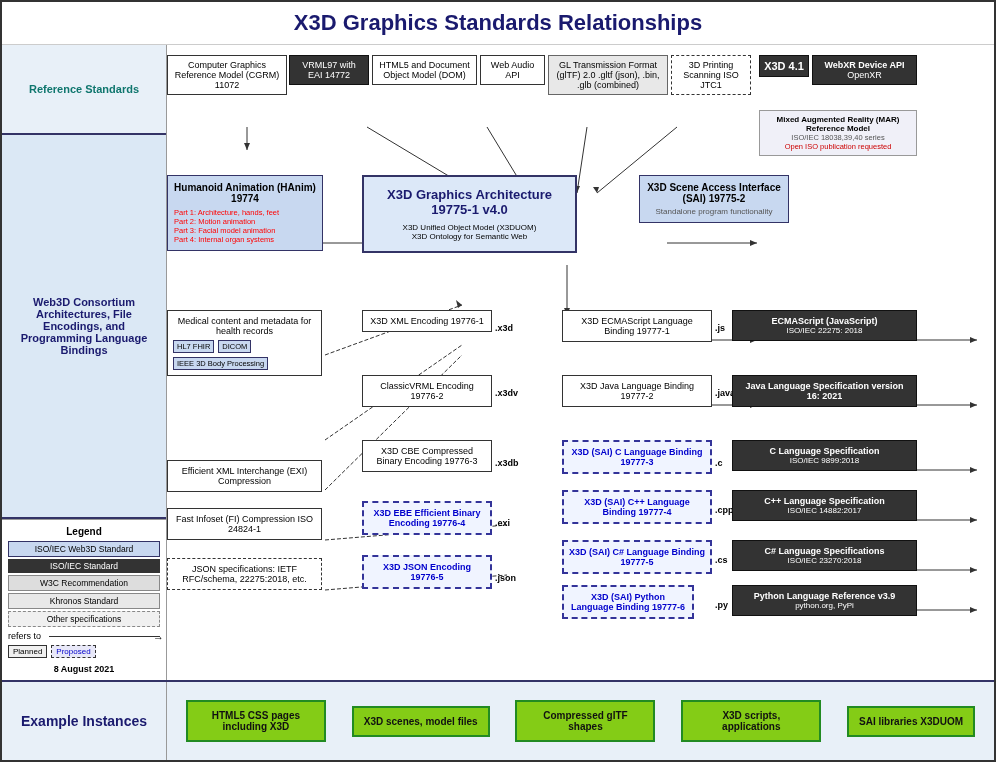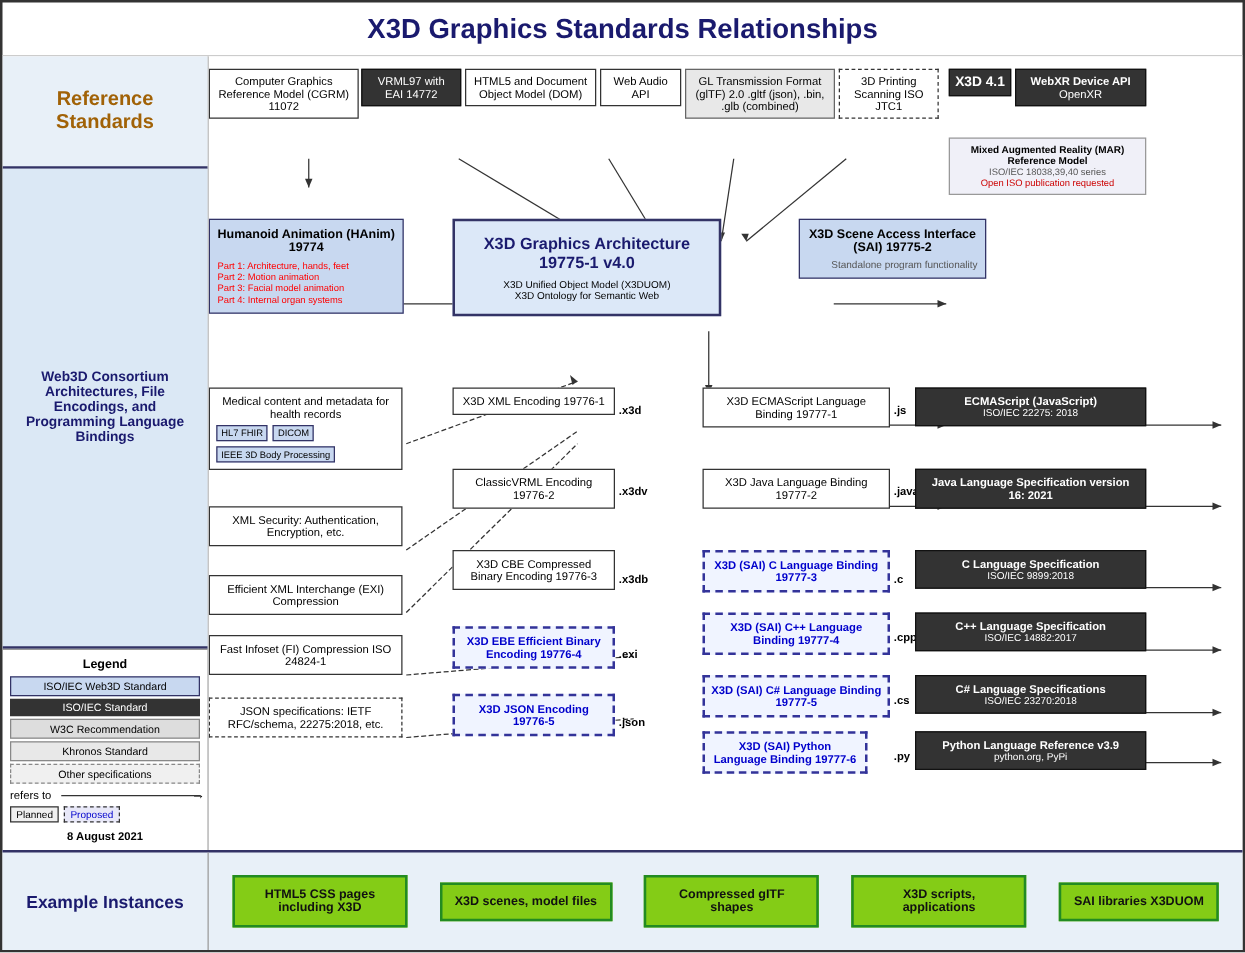--- a/index.html
+++ b/index.html
@@ -9,21 +9,21 @@
     
     
     .title-bar { text-align: center; padding: 8px; font-size: 22px; font-weight: bold; color: #1a1a6e; border-bottom: 1px solid #ccc; flex-shrink: 0; }
     
     
     .content-area { display: flex; flex: 1; overflow: hidden; }
     
     
     .left-sidebar { width: 165px; flex-shrink: 0; border-right: 1px solid #999; display: flex; flex-direction: column; }
     
-    .ref-standards { background: #e8f0f8; padding: 8px; border-bottom: 2px solid #336; text-align: center; font-size: 16px; font-weight: bold; color: #a16207; height: 90px; display: flex; align-items: center; justify-content: center; }
+    .ref-standards { background: #e8f0f8; padding: 8px; border-bottom: 2px solid #336; text-align: center; font-size: 11px; font-weight: bold; color: #0f766e; height: 90px; display: flex; align-items: center; justify-content: center; }
     
     .web3d-section { background: #dbe8f5; padding: 6px; border-bottom: 2px solid #336; text-align: center; font-size: 11px; font-weight: bold; color: #1a1a6e; flex: 1; display: flex; align-items: center; justify-content: center; }
     
     .legend-section { padding: 6px; border-top: 1px solid #999; font-size: 9px; }
     .legend-title { font-weight: bold; text-align: center; margin-bottom: 4px; font-size: 10px; }
     .legend-item { margin: 2px 0; padding: 2px 4px; text-align: center; font-size: 8.5px; }
     .legend-iso-web { background: #c8d8f0; border: 1px solid #336; }
     .legend-iso { background: #333; color: #fff; }
     .legend-w3c { background: #ddd; border: 1px solid #888; }
     .legend-khronos { background: #e8e8e8; border: 1px solid #888; }
@@ -212,35 +212,32 @@
 
       <div class="diag x3d-main" style="left:195px;top:130px;width:215px;padding:10px;font-size:11px;">
         <div style="font-weight:bold;font-size:13px;color:#1a1a6e;">X3D Graphics Architecture</div>
         <div style="font-weight:bold;font-size:13px;color:#1a1a6e;">19775-1 v4.0</div>
         <div style="font-size:8px;margin-top:6px;">X3D Unified Object Model (X3DUOM)</div>
         <div style="font-size:8px;">X3D Ontology for Semantic Web</div>
       </div>
 
       <div class="diag box-blue" style="left:472px;top:130px;width:150px;padding:6px;font-size:9px;">
         <div style="font-weight:bold;font-size:10px;">X3D Scene Access Interface (SAI) 19775-2</div>
-        <div style="font-size:8px;color:#555;margin-top:3px;text-align:right;">Standalone program functionality</div>
+        <div style="font-size:8px;color:#555;margin-top:3px;">Standalone program functionality</div>
       </div>
 
       <div class="diag box-white" style="left:0;top:265px;width:155px;padding:5px;font-size:9px;">
         <div>Medical content and metadata for health records</div>
         <div style="margin-top:4px;display:flex;gap:4px;flex-wrap:wrap;">
           <span style="background:#c8d8f0;border:1px solid #336;padding:1px 3px;font-size:7.5px;">HL7 FHIR</span>
           <span style="background:#c8d8f0;border:1px solid #336;padding:1px 3px;font-size:7.5px;">DICOM</span>
           <span style="background:#c8d8f0;border:1px solid #336;padding:1px 3px;font-size:7.5px;">IEEE 3D Body Processing</span>
         </div>
       </div>
 
-      <div class="diag box-white" style="left:0;top:360px;width:155px;padding:5px;font-size:9px;">
-        <div>XML Security: Authentication, Encryption, etc.</div>
-      </div>
 
       <div class="diag box-white" style="left:0;top:415px;width:155px;padding:5px;font-size:9px;">
         <div>Efficient XML Interchange (EXI) Compression</div>
       </div>
 
       <div class="diag box-white" style="left:0;top:463px;width:155px;padding:5px;font-size:9px;">
         <div>Fast Infoset (FI) Compression ISO 24824-1</div>
       </div>
 
       <div class="diag box-white" style="left:0;top:513px;width:155px;padding:5px;font-size:9px;border-style:dashed;">

